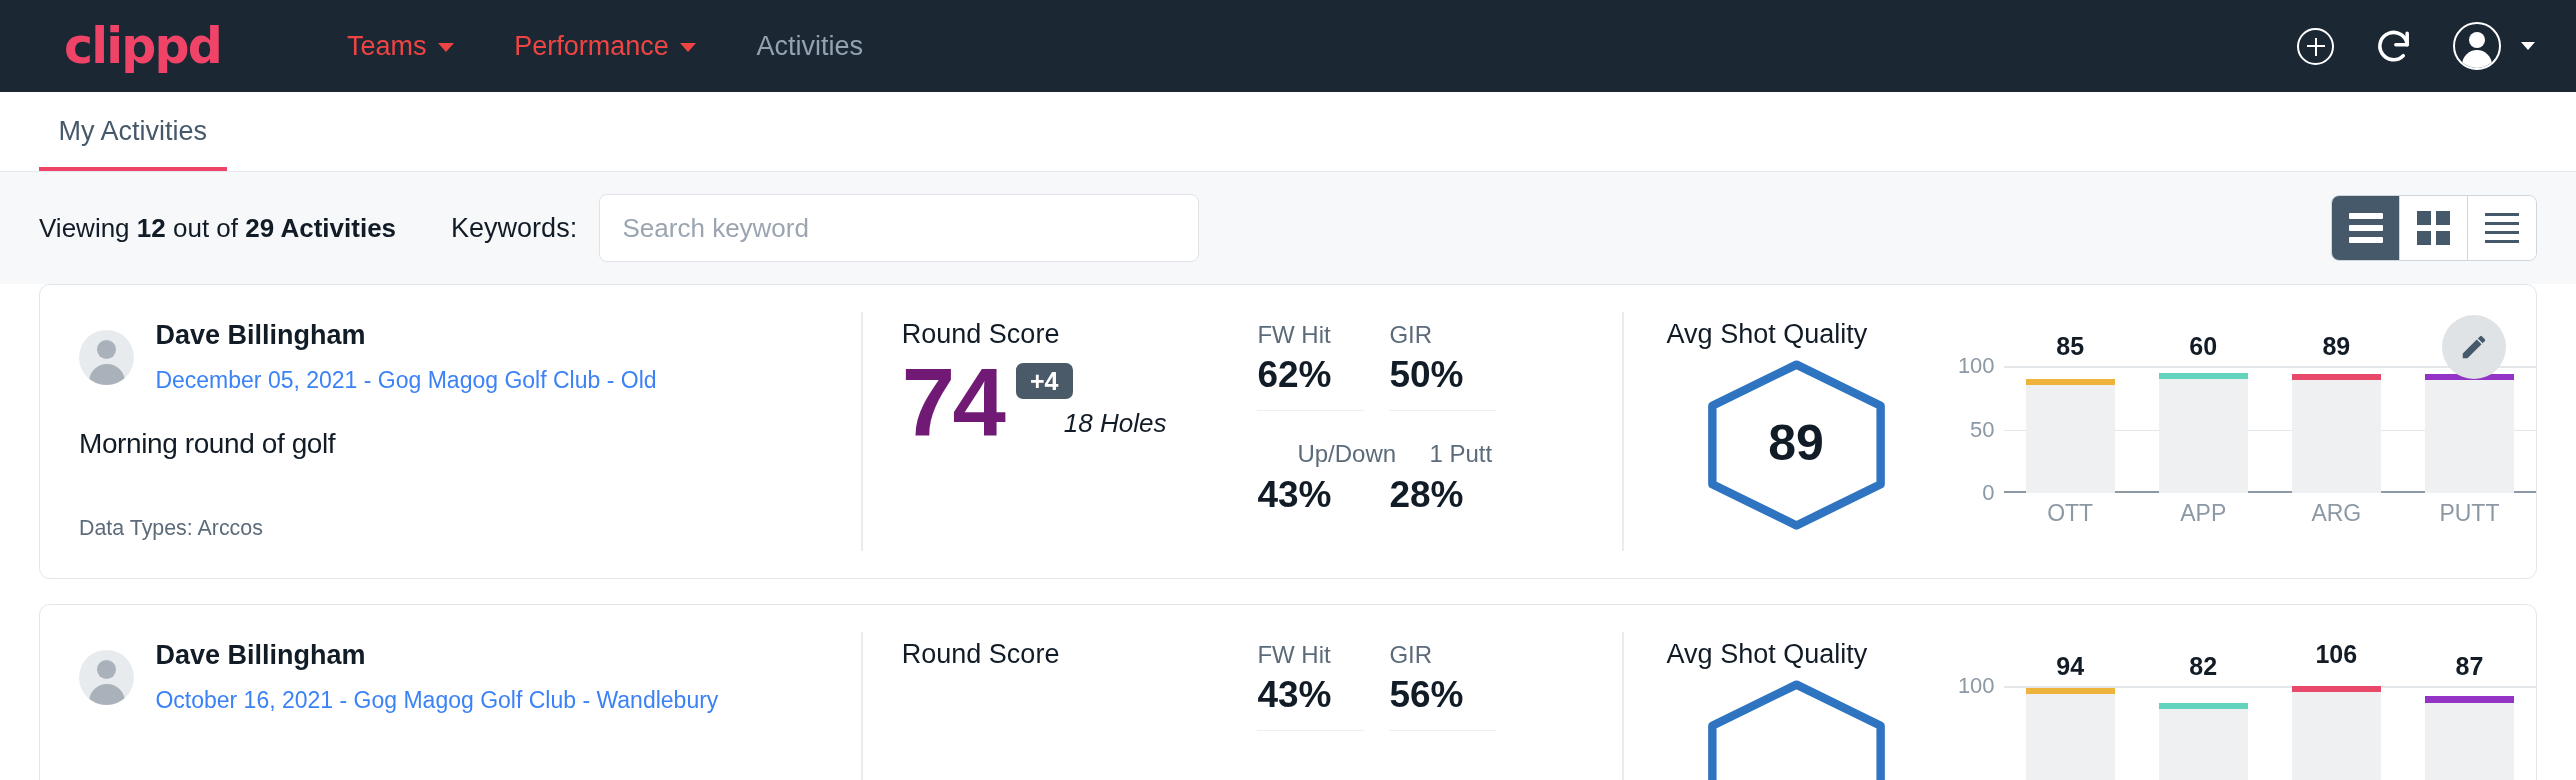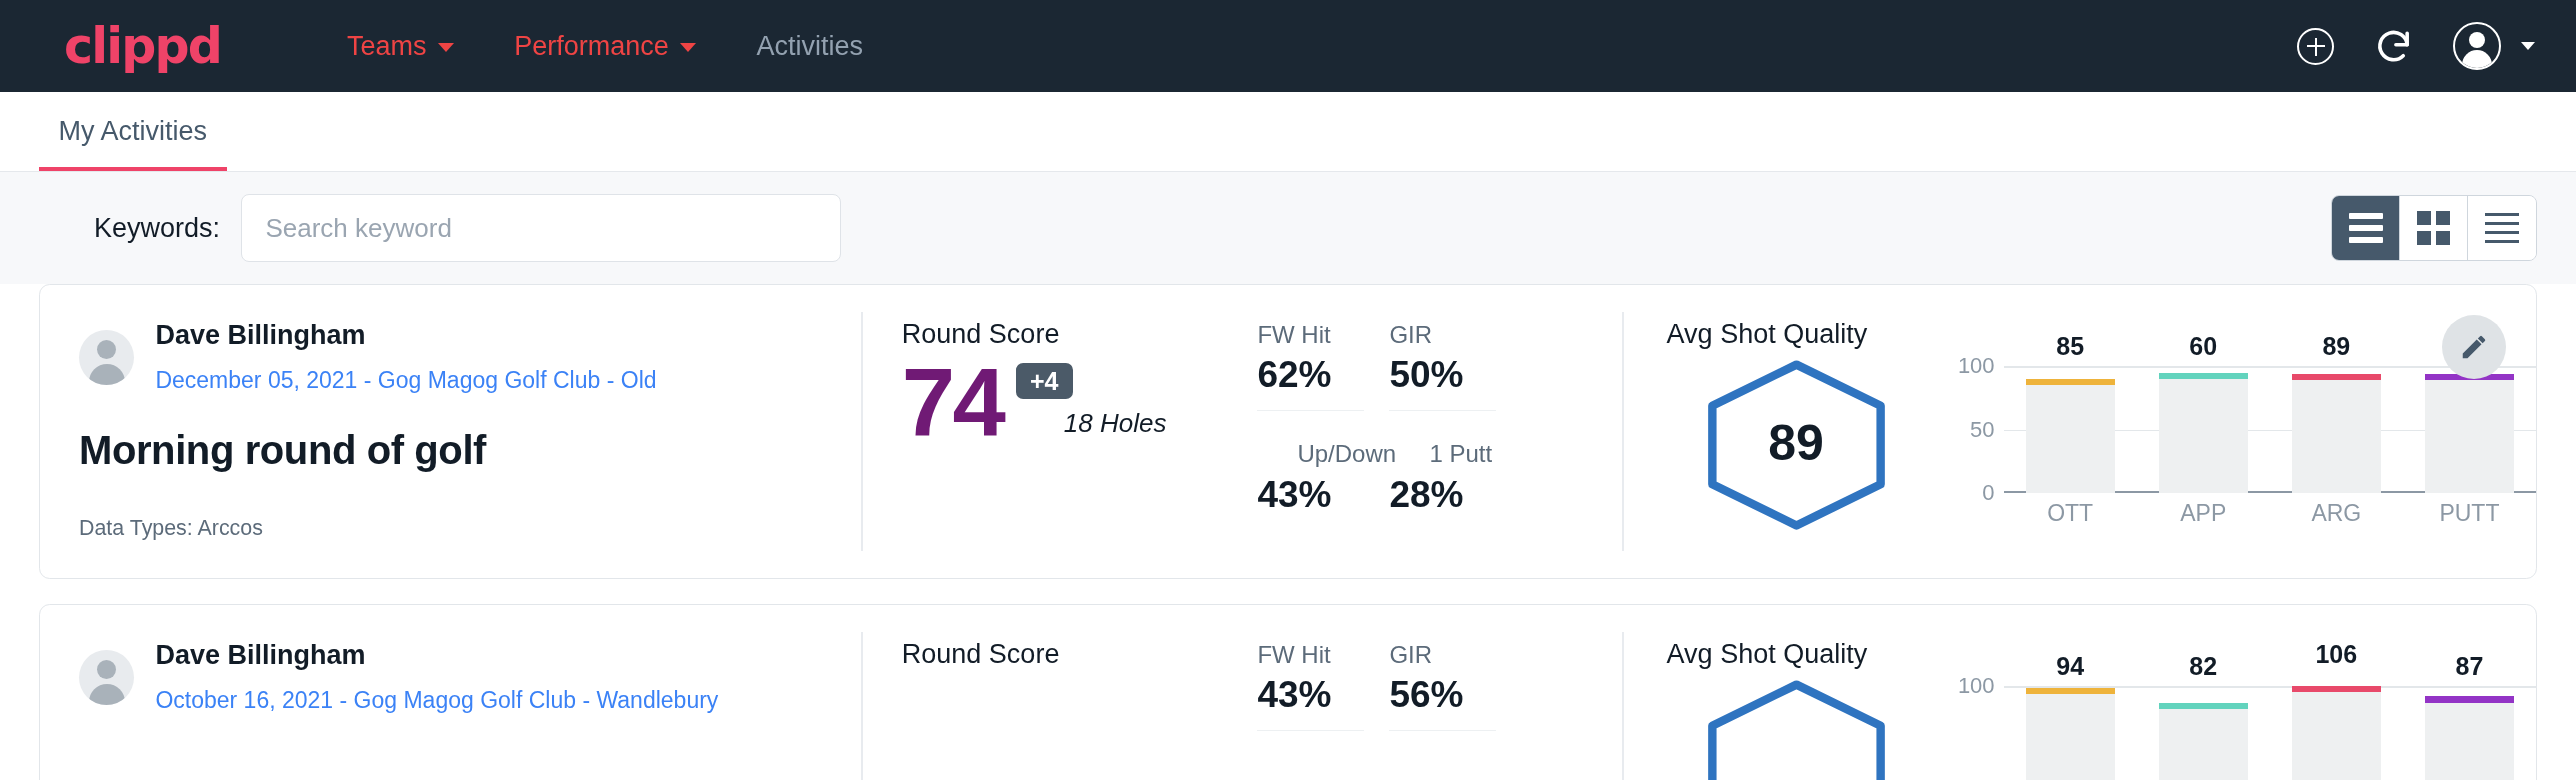--- a/index.html
+++ b/index.html
@@ -113,21 +113,21 @@
   .col-info { width:821px; padding:34px 0 0 39px; position:relative; }
   .who { display:flex; align-items:center; gap:21.4px; }
   .avatar-lg {
     width:55px;height:55px;border-radius:50%;background:#e8ebee;
     position:relative;overflow:hidden;flex:none;
   }
   .avatar-lg .head{position:absolute;width:19.6px;height:19.6px;border-radius:50%;background:#a9b2ba;left:50%;margin-left:-9.8px;top:9.8px;}
   .avatar-lg .body{position:absolute;width:36px;height:21.4px;border-radius:18px 18px 0 0;background:#a9b2ba;left:50%;margin-left:-18px;bottom:-0.9px;}
   .who-name{font-size:27px;font-weight:bold;color:#121c27;line-height:1.25;}
   .who-sub{font-size:23px;color:#3b82f6;line-height:1.3;margin-top:13px;}
-  .card-title{font-size:40px;color:#121c27;margin-top:32px;letter-spacing:-0.4px;font-weight:bold;}
+  .card-title{font-size:28px;color:#121c27;margin-top:32px;letter-spacing:-0.4px;}
   .data-src{font-size:21.4px;color:#5c6b7a;position:absolute;bottom:37px;left:39px;}
 
   .vdiv { width:1.8px; background:#e8ebef; margin:27px 0; flex:none; }
 
   .col-score { width:375px; padding:34px 0 0 39px; }
   .sec-lbl{font-size:27px;color:#121c27;}
   .score-row{display:flex;align-items:flex-end;margin-top:5.4px;}
   .score-num{font-size:96px;font-weight:bold;color:#701a75;line-height:1;letter-spacing:-2.7px;}
   .score-badge{
     background:#4b5a68;color:#fff;font-size:25px;font-weight:bold;
@@ -203,20 +203,26 @@
       <span class="chev-sm"></span>
     </div>
   </div>
 </div>
 
 <div class="tabs-row">
   <div class="tab">My Activities</div>
 </div>
 
 <div class="filterbar">
+  <div class="viewing">
+    <span>Viewing</span>
+    <b>12</b>
+    <span>out of</span>
+    <b>29 Activities</b>
+  </div>
 
 
   <div class="kw-grp">
     <span class="kw-lbl">Keywords:</span>
     <input class="kw-input" type="text" placeholder="Search keyword" style="">
   </div>
 
   <div class="view-toggles">
     <div class="vt active">
       <i class="bar"></i>

